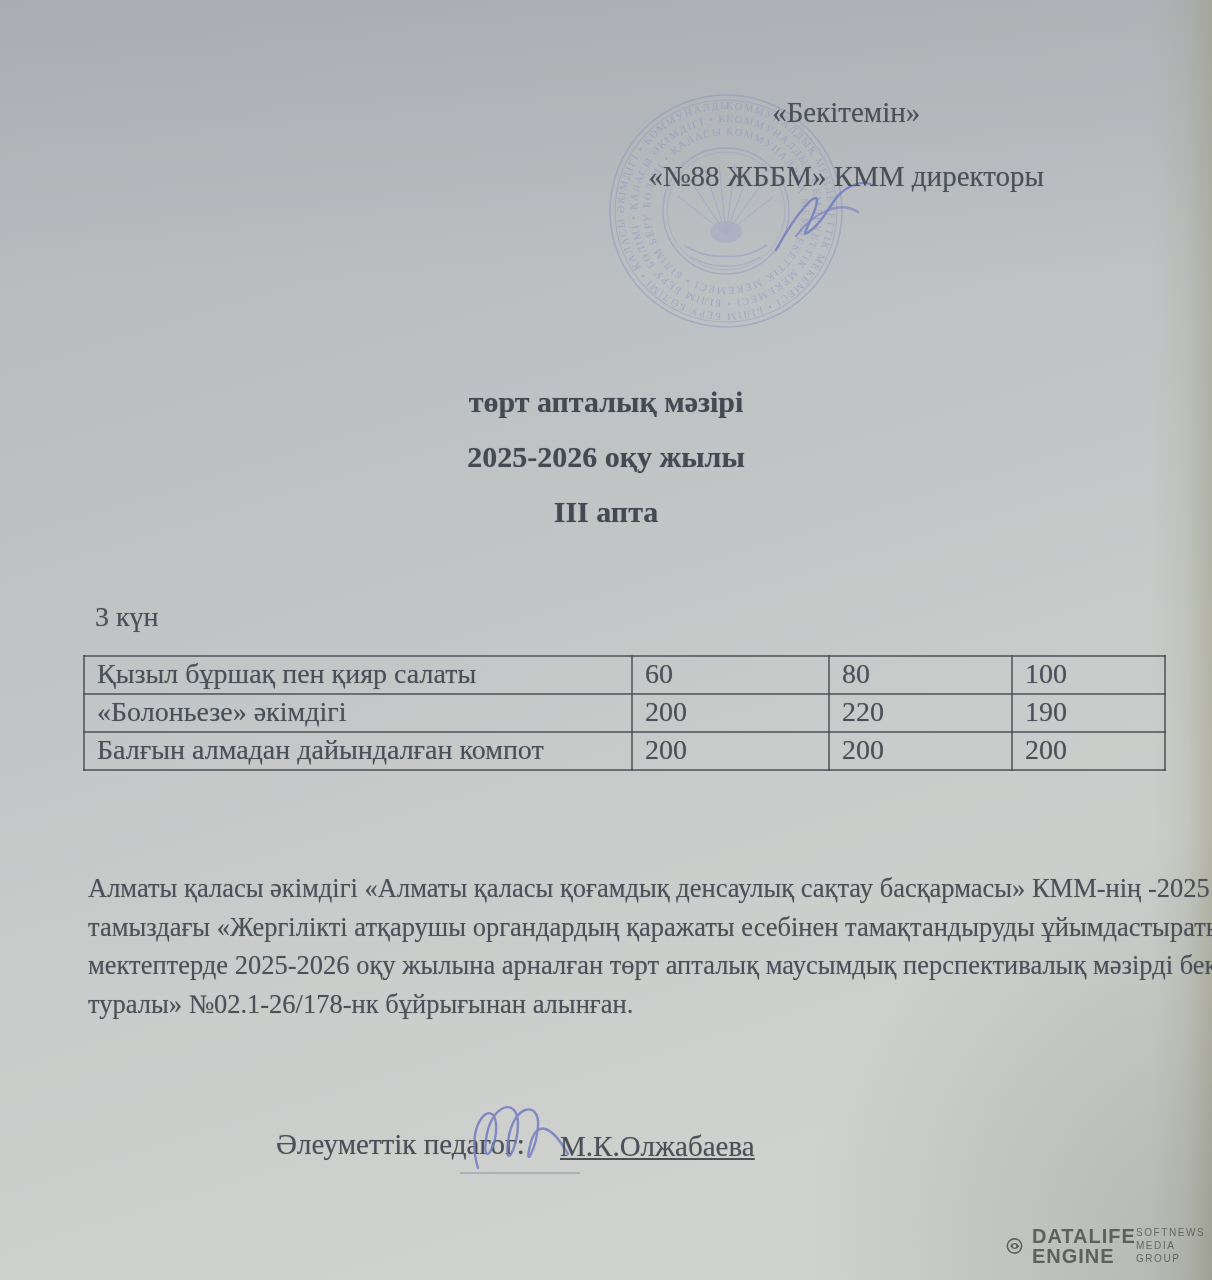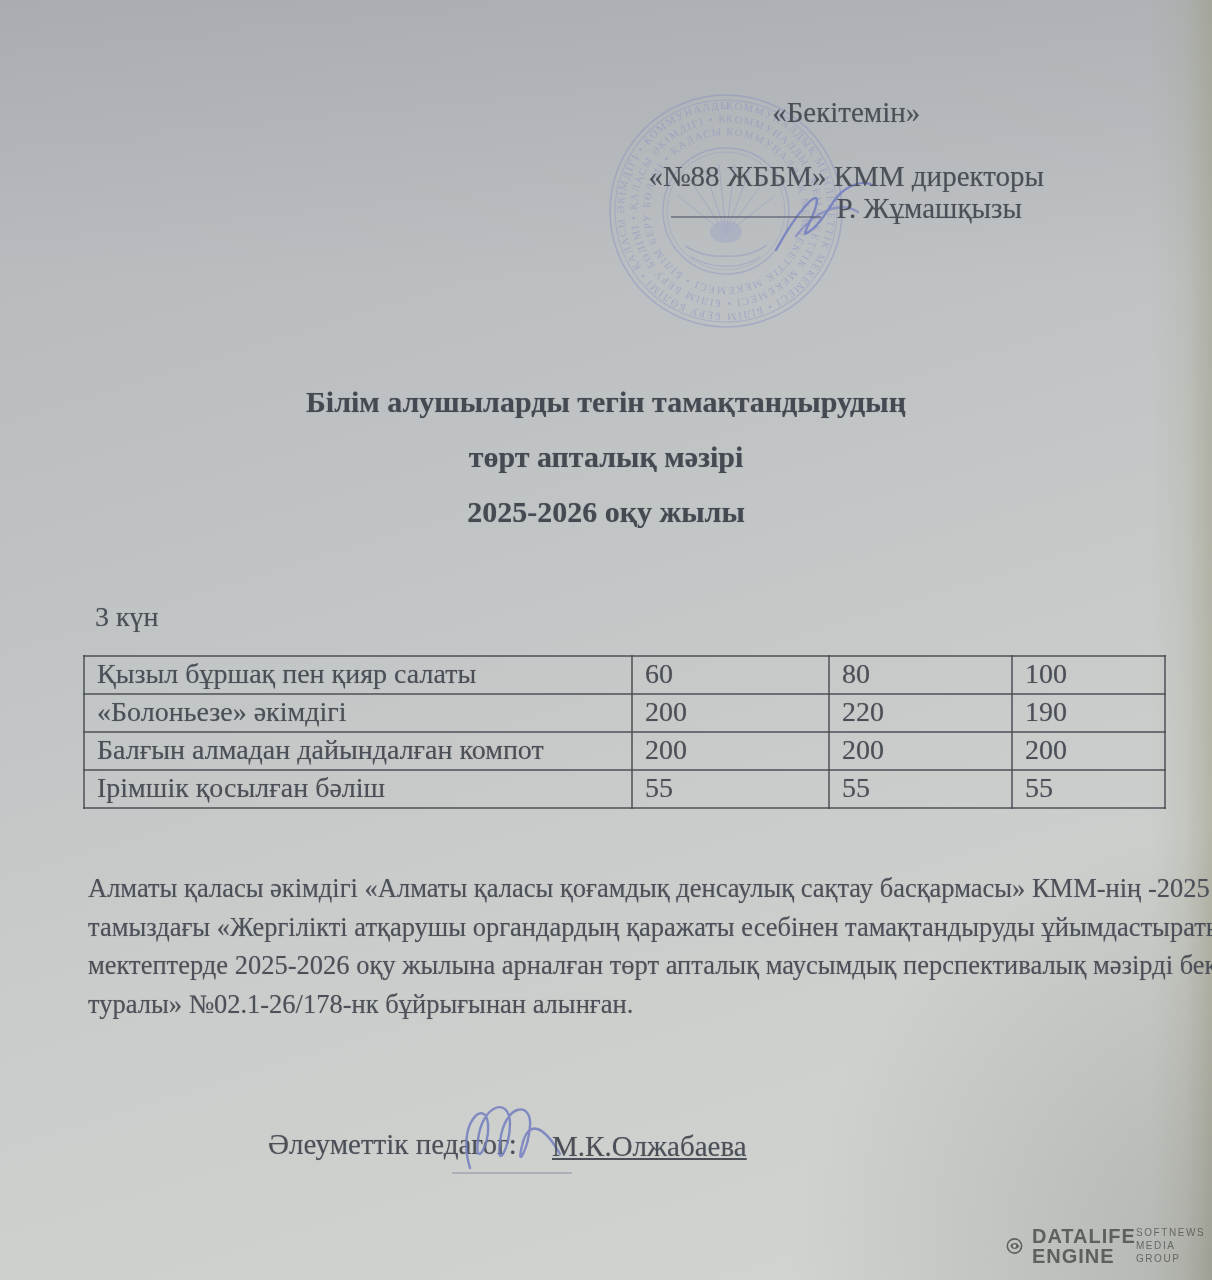--- a/index.html
+++ b/index.html
@@ -38,21 +38,21 @@
   .menu{position:absolute;left:83px;top:655px;border-collapse:collapse;table-layout:fixed;width:1081px;
         font-size:28px;color:#4b4f57;border-radius:28px;}
   .menu td{border:2px solid rgba(72,76,83,0.72);height:34px;padding:0 0 2px 12px;vertical-align:middle;overflow:hidden;white-space:nowrap;}
   .menu col.c1{width:548px;} .menu col.c2{width:197px;} .menu col.c3{width:183px;} .menu col.c4{width:153px;}
 
   
   .note{position:absolute;left:88px;top:869px;width:1078px;font-size:26.5px;color:#4c5058;}
   .note .nl{white-space:nowrap;line-height:38.5px;}
 
   
-  .footer{position:absolute;left:0;top:1092px;width:1069px;height:110px;}
+  .footer{position:absolute;left:8px;top:1092px;width:1069px;height:110px;}
   .role{position:absolute;left:268px;top:36px;font-size:29px;}
   .ped-sig{position:absolute;left:446px;top:2px;width:122px;height:88px;opacity:0.85;}
   .ped-underline{position:absolute;left:452px;top:80px;width:120px;height:2px;background:rgba(110,115,145,0.35);}
   .signer{position:absolute;left:552px;top:38px;font-size:29px;text-decoration:underline;}
 
   
   .watermark{position:absolute;left:1006px;top:1226px;display:flex;align-items:center;gap:9px;
              font-family:"Liberation Sans","DejaVu Sans",sans-serif;color:rgba(70,72,69,0.80);}
   .wm-text{display:flex;flex-direction:row;}
   .wm-title{font-size:20px;font-weight:bold;letter-spacing:1px;line-height:20px;}
@@ -101,29 +101,26 @@
   <svg class="dir-sig" viewBox="0 0 112 92" xmlns="http://www.w3.org/2000/svg">
     <g stroke="#737ec0" stroke-width="2.4" fill="none" stroke-linecap="round">
       <path d="M8,80 C30,40 54,14 48,36 C43,54 30,70 42,61 C58,50 64,27 78,19 C88,13 97,11 104,15"></path>
       <path d="M28,66 C46,42 72,30 90,42" opacity="0.7"></path>
     </g>
   </svg>
 
   <div class="approval ink">
     <div class="gap1">«Бекітемін»</div>
     <div class="gap2">«№88 ЖББМ» КММ директоры</div>
-    <div class="sig-row">
-      <span class="sig-line"></span><span>Р. Жұмашқызы</span>
-    </div>
   </div>
 
   <div class="titles ink">
-    <div class="t">Білім алушыларды тегін тамақтандырудың</div>
     <div class="t">төрт апталық мәзірі</div>
     <div class="t">2025-2026 оқу жылы</div>
+    <div class="t">III апта</div>
   </div>
 
   <div class="day ink">3 күн</div>
 
   <table class="menu ink">
     <colgroup>
         <col class="c1">
         <col class="c2">
         <col class="c3">
         <col class="c4">
@@ -139,26 +136,20 @@
         <td>«Болоньезе» әкімдігі</td>
         <td>200</td>
         <td>220</td>
         <td>190</td>
       </tr>
       <tr>
         <td>Балғын алмадан дайындалған компот</td>
         <td>200</td>
         <td>200</td>
         <td>200</td>
-      </tr>
-      <tr>
-        <td>Ірімшік қосылған бәліш</td>
-        <td>55</td>
-        <td>55</td>
-        <td>55</td>
       </tr>
     </tbody>
   </table>
 
   <div class="note ink">
     <div class="nl">Алматы қаласы әкімдігі  «Алматы қаласы қоғамдық денсаулық сақтау басқармасы» КММ-нің -2025 жыл 28</div>
     <div class="nl">тамыздағы «Жергілікті атқарушы органдардың қаражаты есебінен тамақтандыруды ұйымдастыратын</div>
     <div class="nl">мектептерде 2025-2026 оқу жылына арналған төрт апталық маусымдық перспективалық мәзірді бекіту</div>
     <div class="nl">туралы» №02.1-26/178-нк бұйрығынан алынған.</div>
   </div>

